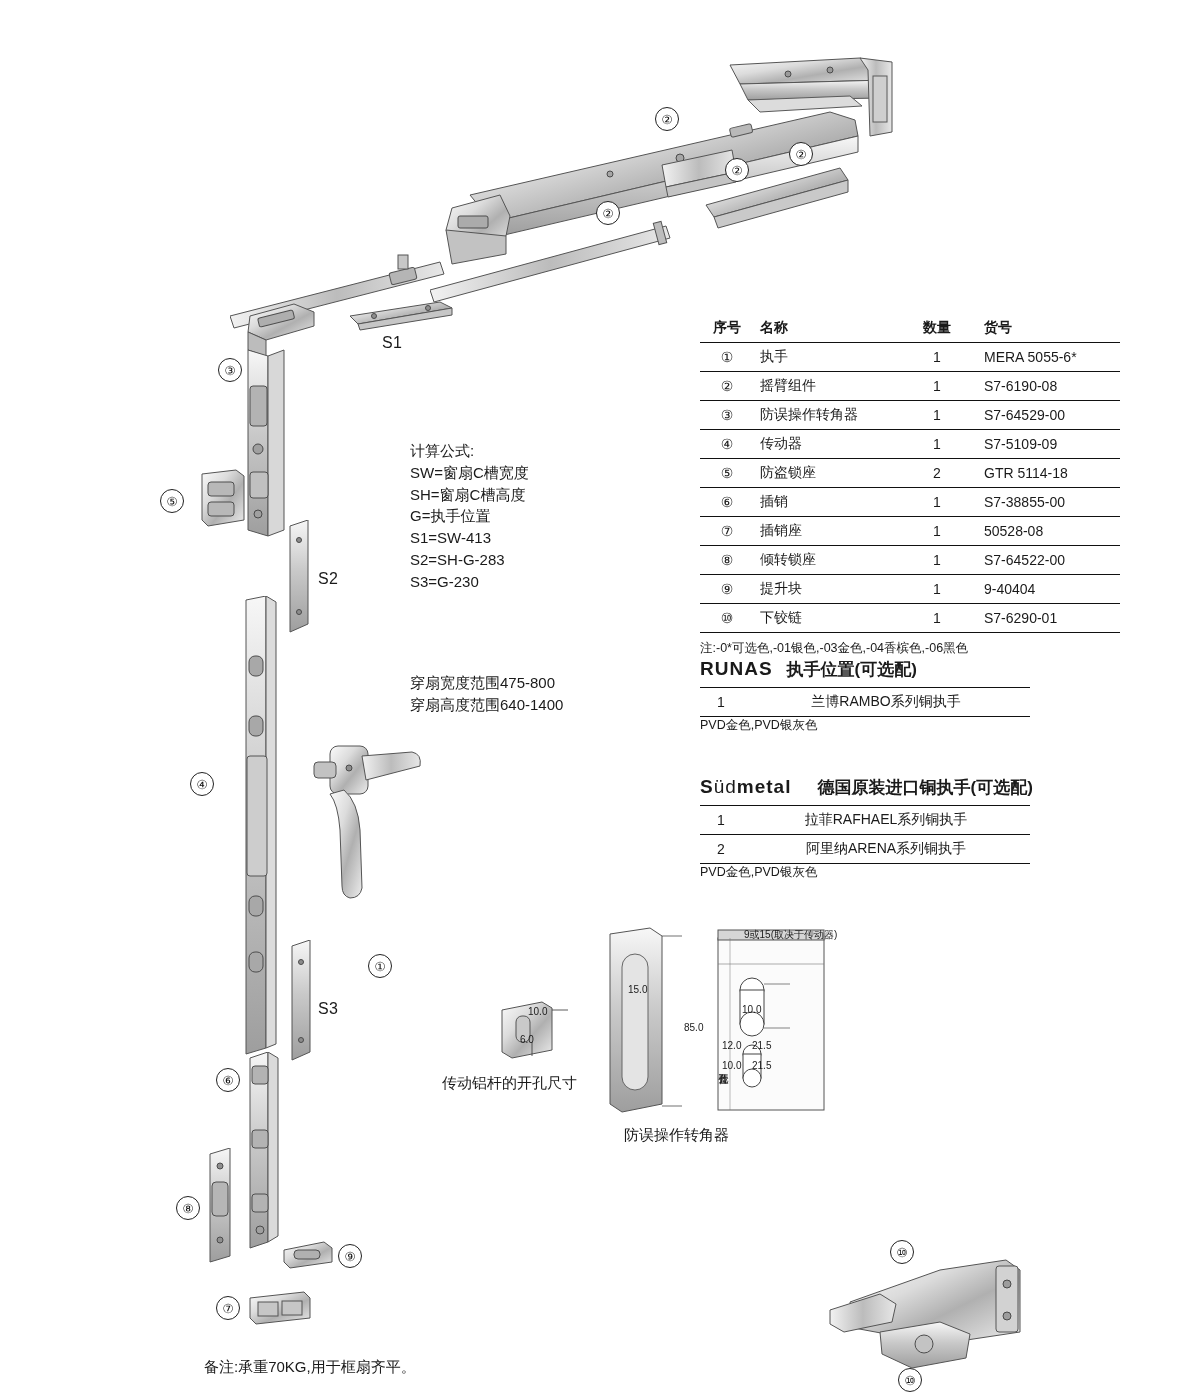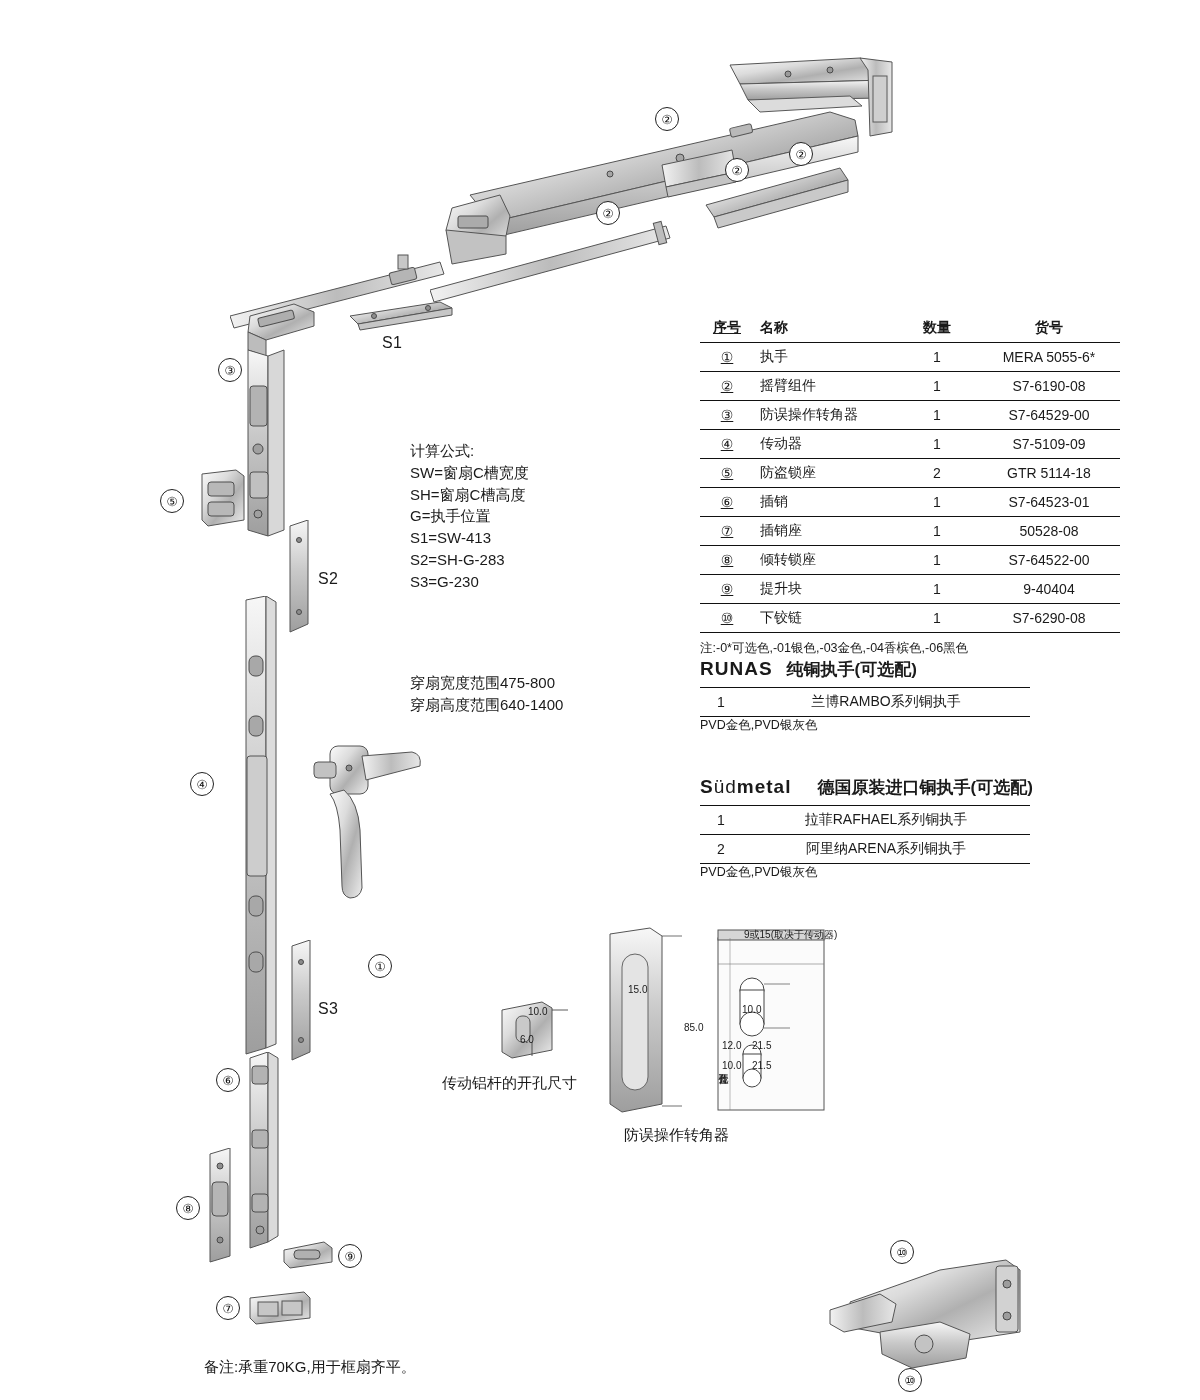--- a/index.html
+++ b/index.html
@@ -19,24 +19,24 @@
     font-size:12.5px;display:flex;align-items:center;justify-content:center;
     background:#fff;color:#111;
   }
   .lbl{font-size:16px;letter-spacing:.3px;}
 
   
   .tbl-title{font-size:17px;font-weight:bold;}
   table.bom{border-collapse:collapse;font-size:14px;}
   table.bom td{padding:4px 6px;border-bottom:1px solid #111;height:20px;}
   table.bom tr:first-child td{font-weight:bold;border-bottom:1.4px solid #111;}
-  .c-no{width:42px;text-align:center;text-decoration:underline;}
+  .c-no{width:42px;text-align:center;}
   .c-name{width:130px;text-align:left;padding-left:10px;}
   .c-qty{width:70px;text-align:center;}
-  .c-code{width:130px;text-align:center;}
+  .c-code{width:130px;text-align:left;}
   .note{font-size:12.5px;}
   .brand{font-size:19px;font-weight:bold;letter-spacing:1px;}
   .brand-sub{font-size:17px;font-weight:bold;}
   table.opt{border-collapse:collapse;font-size:14px;width:330px;}
   table.opt td{padding:5px 4px;border-bottom:1px solid #111;}
   table.opt tr:first-child td{border-top:1.4px solid #111;}
   .opt-n{width:34px;text-align:center;}
   .opt-l{padding-left:26px;text-align:center;}
   .pvd{font-size:12.5px;margin-top:0;}
   svg{display:block;}
@@ -275,21 +275,21 @@
       <tr>
         <td class="c-no">⑤</td>
         <td class="c-name">防盗锁座</td>
         <td class="c-qty">2</td>
         <td class="c-code">GTR 5114-18</td>
       </tr>
       <tr>
         <td class="c-no">⑥</td>
         <td class="c-name">插销</td>
         <td class="c-qty">1</td>
-        <td class="c-code">S7-64523-01</td>
+        <td class="c-code">S7-38855-00</td>
       </tr>
       <tr>
         <td class="c-no">⑦</td>
         <td class="c-name">插销座</td>
         <td class="c-qty">1</td>
         <td class="c-code">50528-08</td>
       </tr>
       <tr>
         <td class="c-no">⑧</td>
         <td class="c-name">倾转锁座</td>
@@ -299,31 +299,31 @@
       <tr>
         <td class="c-no">⑨</td>
         <td class="c-name">提升块</td>
         <td class="c-qty">1</td>
         <td class="c-code">9-40404</td>
       </tr>
       <tr>
         <td class="c-no">⑩</td>
         <td class="c-name">下铰链</td>
         <td class="c-qty">1</td>
-        <td class="c-code">S7-6290-08</td>
+        <td class="c-code">S7-6290-01</td>
       </tr>
     </tbody>
       </table>
     <div class="note" style="margin-top:7px;">注:-0*可选色,-01银色,-03金色,-04香槟色,-06黑色</div>
   </div>
 
   <div class="abs" style="left:700px;top:658px;">
     <div style="display:flex;align-items:baseline;gap:14px;">
       <div class="brand">RUNAS</div>
-      <div class="brand-sub">纯铜执手(可选配)</div>
+      <div class="brand-sub">执手位置(可选配)</div>
     </div>
     <table class="opt" style="margin-top:6px;">
       <tbody>
           <tr>
         <td class="opt-n">1</td>
         <td class="opt-l">兰博RAMBO系列铜执手</td>
       </tr>
     </tbody>
       </table>
     <div class="pvd">PVD金色,PVD银灰色</div>

